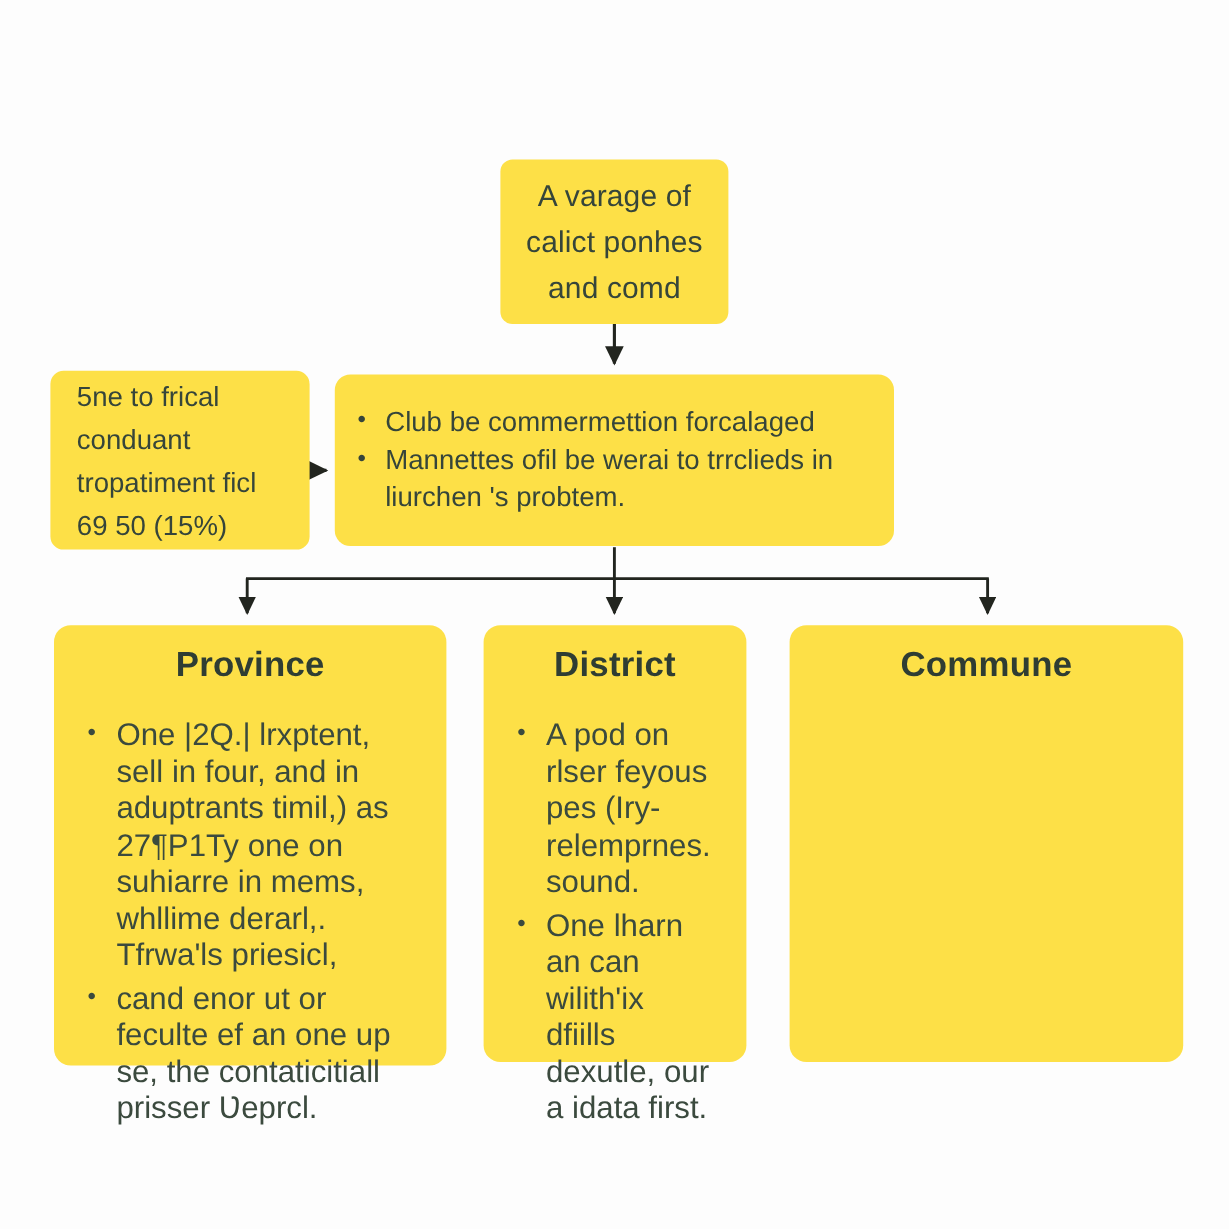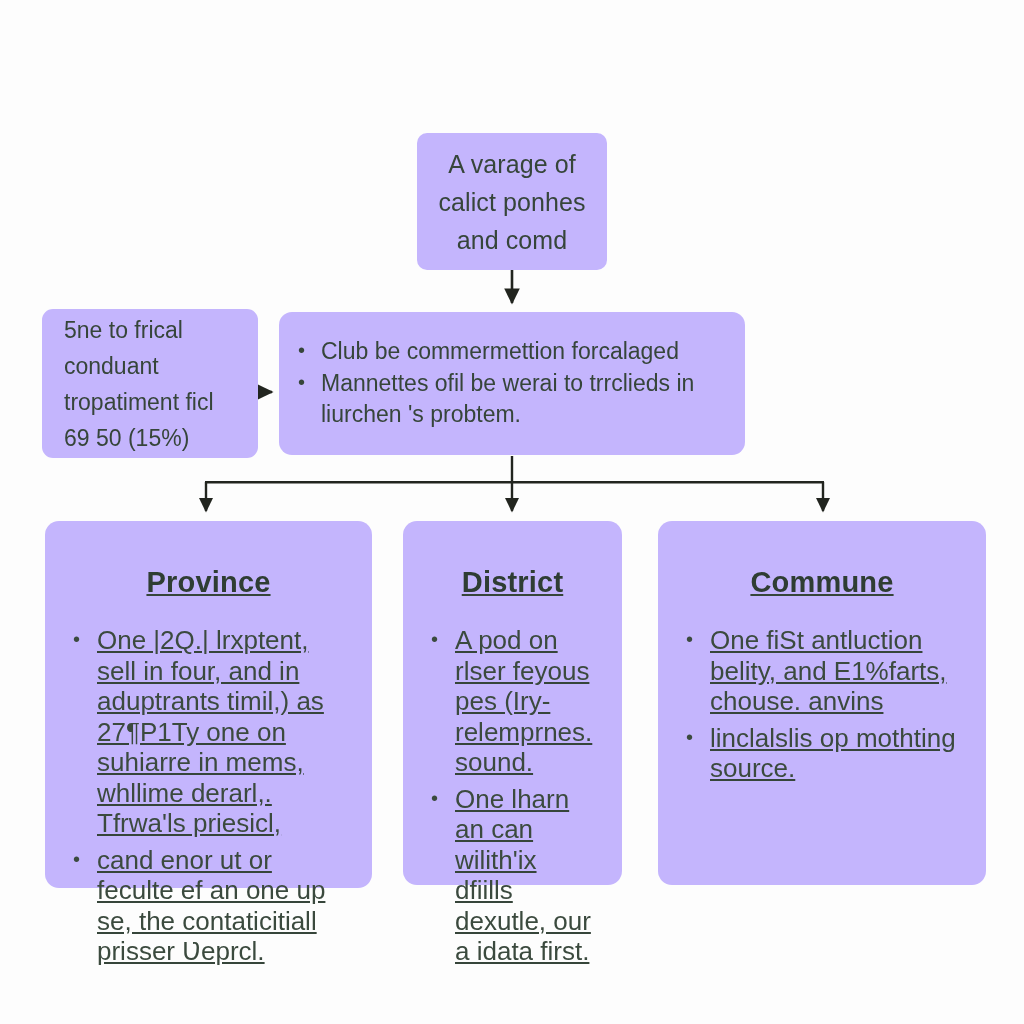--- a/index.html
+++ b/index.html
@@ -13,21 +13,21 @@
     font-family: "Liberation Sans", sans-serif;
     overflow: hidden;
   }
   #canvas {
     position: relative;
     width: 1024px;
     height: 1024px;
   }
   .node {
     position: absolute;
-    background: #c4b5fd;
+    background: #fde047;
     border-radius: 14px;
     box-sizing: border-box;
     color: #36453a;
   }
   .node-root {
     left: 417px;
     top: 133px;
     width: 190px;
     height: 137px;
     border-radius: 10px;
@@ -78,22 +78,21 @@
     margin-bottom: 1px;
   }
   .node-mid li::before {
     content: "\2022";
     position: absolute;
     left: -23px;
     top: -1px;
     font-size: 20px;
   }
   .leaf {
-    padding: 44px 22px 18px 22px;
-    text-decoration: underline;
+    padding: 16px 22px 18px 22px;
   }
   .leaf-province {
     left: 45px;
     top: 521px;
     width: 327px;
     height: 367px;
   }
   .leaf-district {
     left: 403px;
     top: 521px;
@@ -198,19 +197,15 @@
   <div class="node leaf leaf-district">
     <div class="leaf-title">District</div>
     <ul>
       <li>A pod on rlser feyous pes (Iry-relemprnes. sound.</li>
       <li>One lharn an can wilith'ix dfiills dexutle, our a idata first.</li>
     </ul>
   </div>
 
   <div class="node leaf leaf-commune">
     <div class="leaf-title">Commune</div>
-    <ul>
-      <li>One fiSt antluction belity, and E1%farts, chouse. anvins</li>
-      <li>linclalslis op mothting source.</li>
-    </ul>
   </div>
 
 </div>
 
 </body></html>

